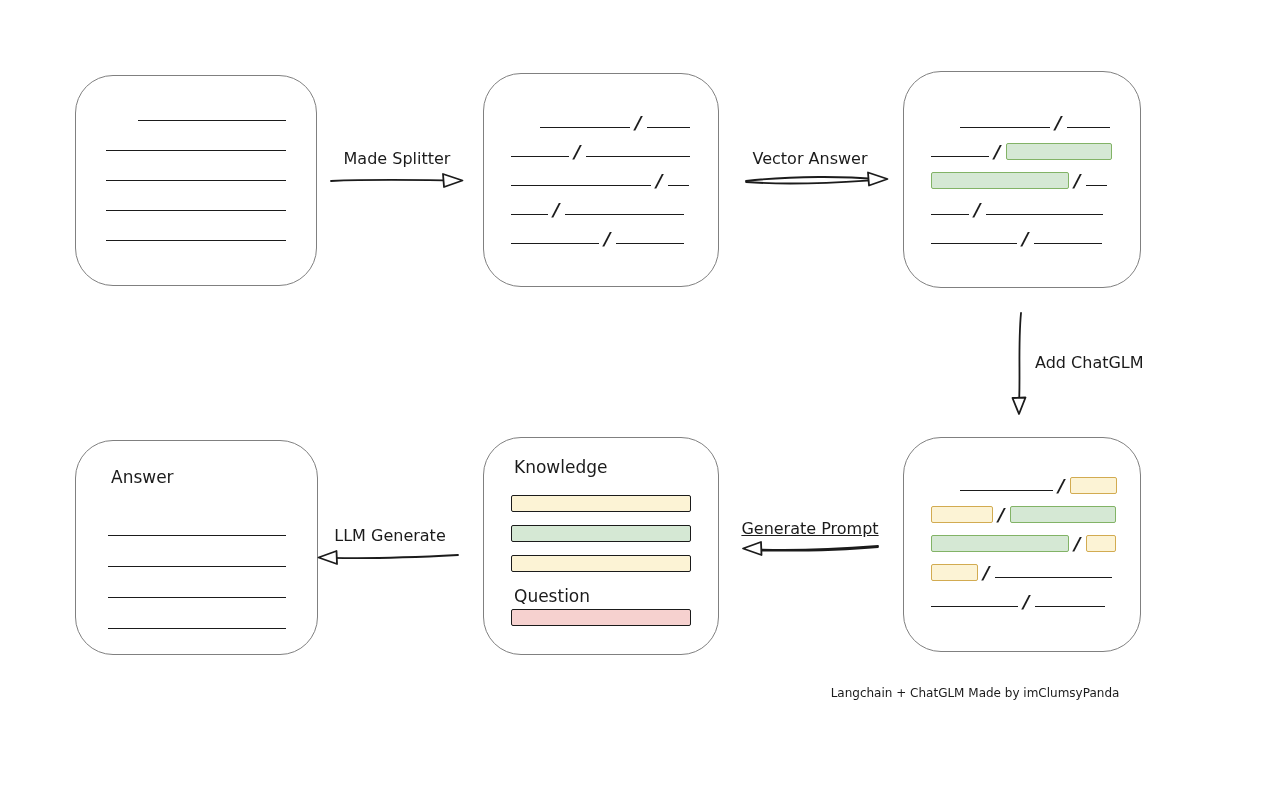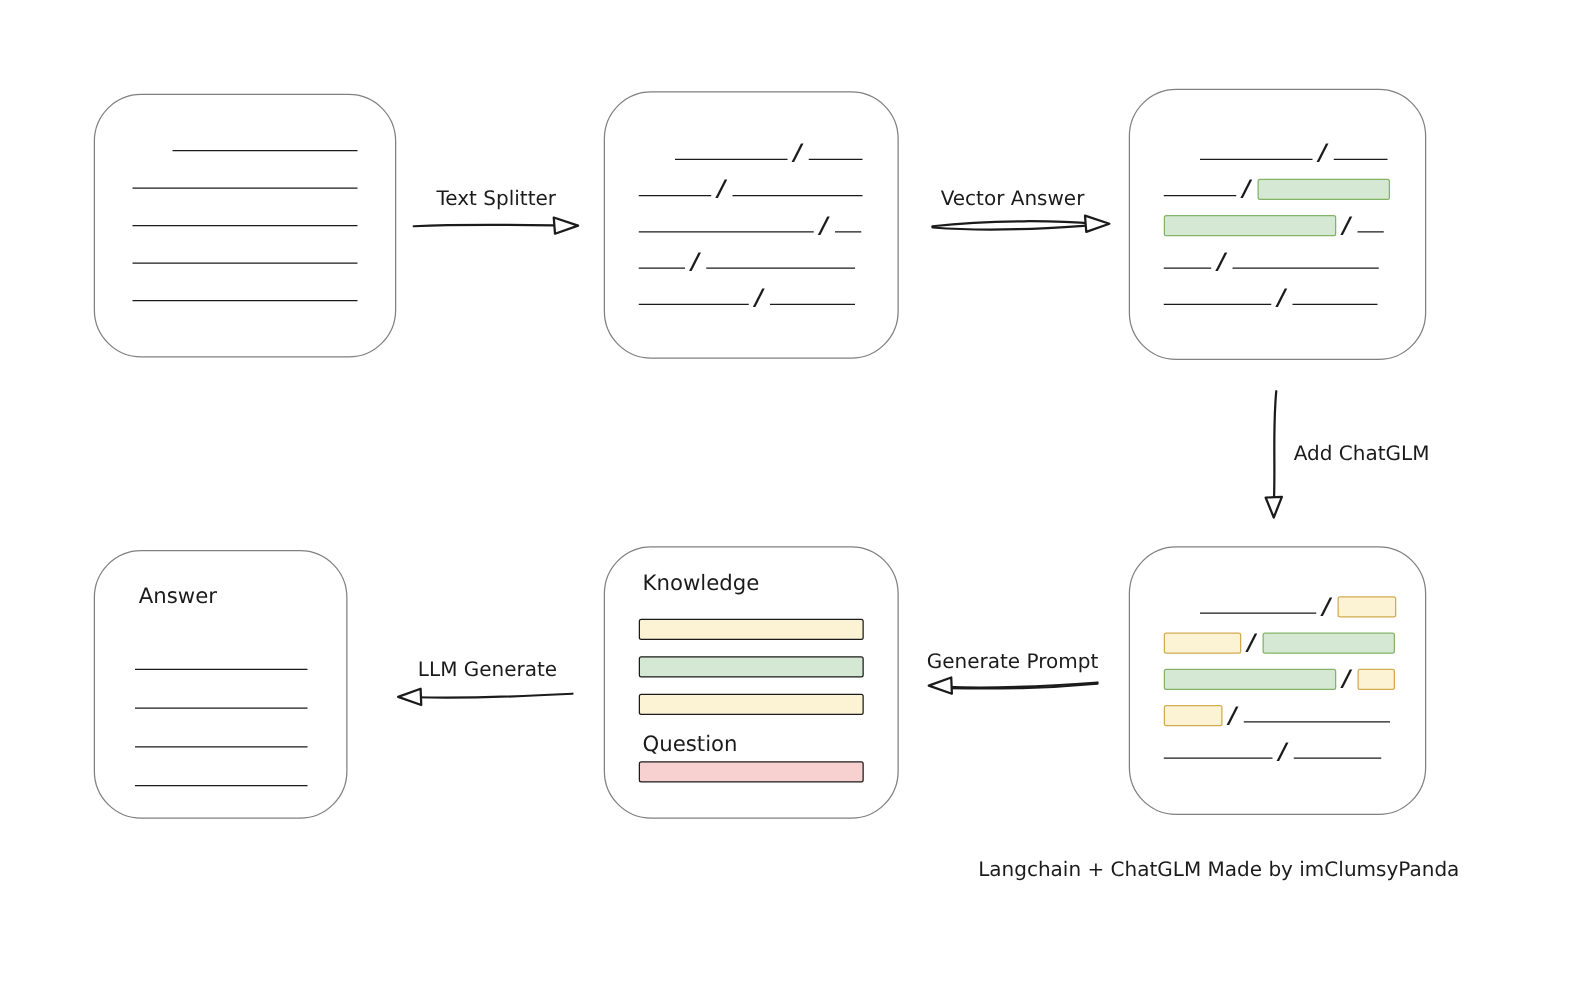--- a/index.html
+++ b/index.html
@@ -10,21 +10,21 @@
   .box {
     position:absolute; background:#ffffff;
     border:1.6px solid var(--box-border,#808080);
     border-radius:38px; box-sizing:border-box;
   }
   .box-document { left:75px;  top:75px;  width:242px; height:211px; padding:15px 32px 0 30px; }
   .box-chunks   { left:483px; top:73px;  width:236px; height:214px; padding:25px 27px 0 27px; }
   .box-matched  { left:903px; top:71px;  width:238px; height:217px; padding:27px 29px 0 27px; }
   .box-context  { left:903px; top:437px; width:238px; height:215px; padding:24px 29px 0 27px; }
   .box-prompt   { left:483px; top:437px; width:236px; height:218px; padding:18px 27px 0 27px; }
-  .box-answer   { left:75px;  top:440px; width:203px; height:215px; padding:25px 31px 16px 32px; }
+  .box-answer   { left:75px;  top:440px; width:243px; height:215px; padding:25px 31px 16px 32px; }
 
   .seg-row { height:29px; display:flex; align-items:flex-end; }
   .box-document .seg-row { height:30px; }
   .seg-line { border-bottom:1.8px solid var(--ink,#1b1b1b); height:0; flex:none; }
   .seg-slash {
     font-size:18px; font-weight:600; font-style:italic; line-height:1;
     margin:0 5px -4px 5px; flex:none; color:var(--ink,#1b1b1b);
   }
   .seg-chip {
     height:17px; box-sizing:border-box; border-radius:2px;
@@ -40,21 +40,21 @@
   .ans-line { height:30px; border-bottom:1.8px solid var(--ink,#1b1b1b); }
 
   .arrow-layer { position:absolute; left:0; top:0; pointer-events:none; }
   .arrow-layer g { stroke:var(--ink,#1b1b1b); stroke-width:1.8; fill:none;
                    stroke-linecap:round; stroke-linejoin:round; }
   .arrow-layer .head { fill:#ffffff; }
 
   .lab { position:absolute; font-size:16px; white-space:nowrap; line-height:20px; }
   .lab-center { transform:translateX(-50%); }
   .caption { position:absolute; left:975px; top:686px; transform:translateX(-50%);
-             font-size:16px; white-space:nowrap; }
+             font-size:12px; white-space:nowrap; }
 </style>
 </head>
 <body>
 
 <div class="canvas">
 
   <div class="box box-document">
     <div>
         <div class="seg-row">
           <div class="seg-line" style="width: 148px; margin-left: 32px;"></div>
@@ -207,21 +207,21 @@
         <path d="M878 547 C 835 551 800 551 757 550.5"></path>
         <path class="head" d="M761 542 L743 548.5 L761.5 555 Z"></path>
       </g>
       <g>
         <path d="M458 555 C 420 557 372 559 332 557.8"></path>
         <path class="head" d="M336.5 551 L318.5 557.5 L337 564 Z"></path>
       </g>
     </g>
   </svg>
 
-  <div class="lab lab-center" style="left:397px; top:149px;">Text Splitter</div>
+  <div class="lab lab-center" style="left:397px; top:149px;">Made Splitter</div>
   <div class="lab lab-center" style="left:810px; top:149px;">Vector Answer</div>
   <div class="lab" style="left:1035px; top:353px;">Add ChatGLM</div>
-  <div class="lab lab-center" style="left:810px; top:519px;">Generate Prompt</div>
+  <div class="lab lab-center" style="left:810px; top:519px;text-decoration:underline;">Generate Prompt</div>
   <div class="lab lab-center" style="left:390px; top:526px;">LLM Generate</div>
 
   <div class="caption">Langchain + ChatGLM Made by imClumsyPanda</div>
 
 </div>
 
 </body></html>

